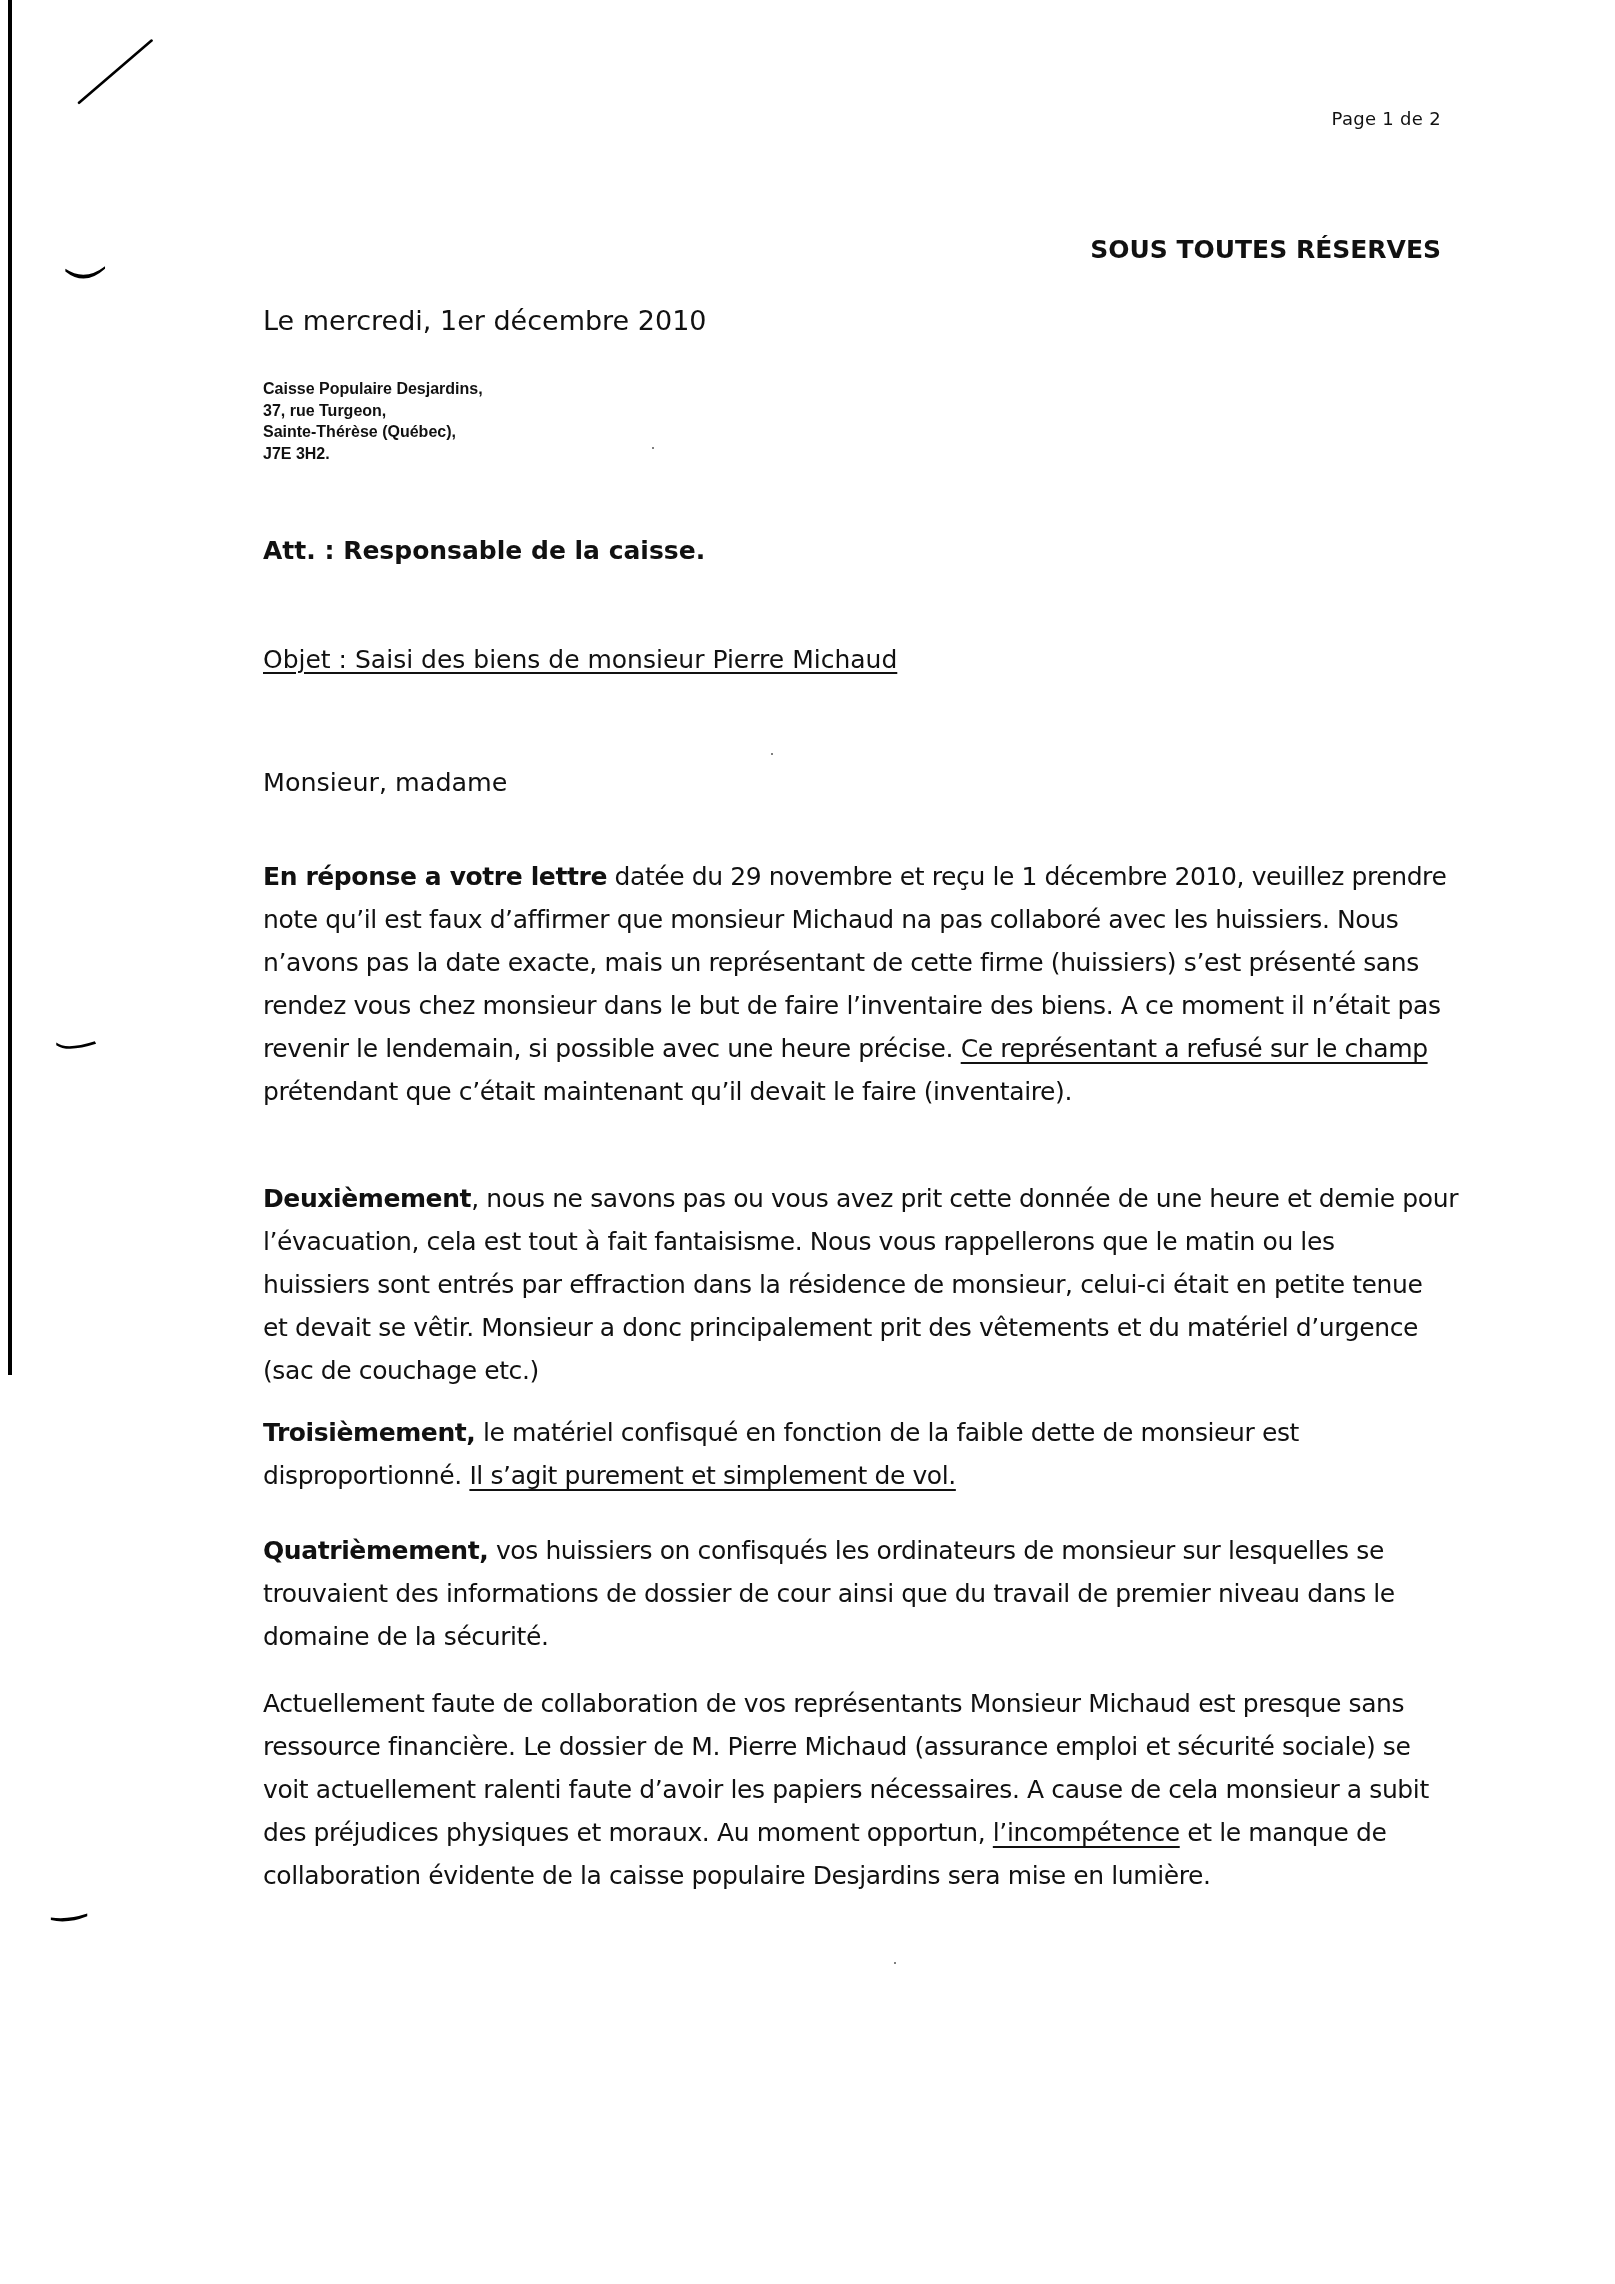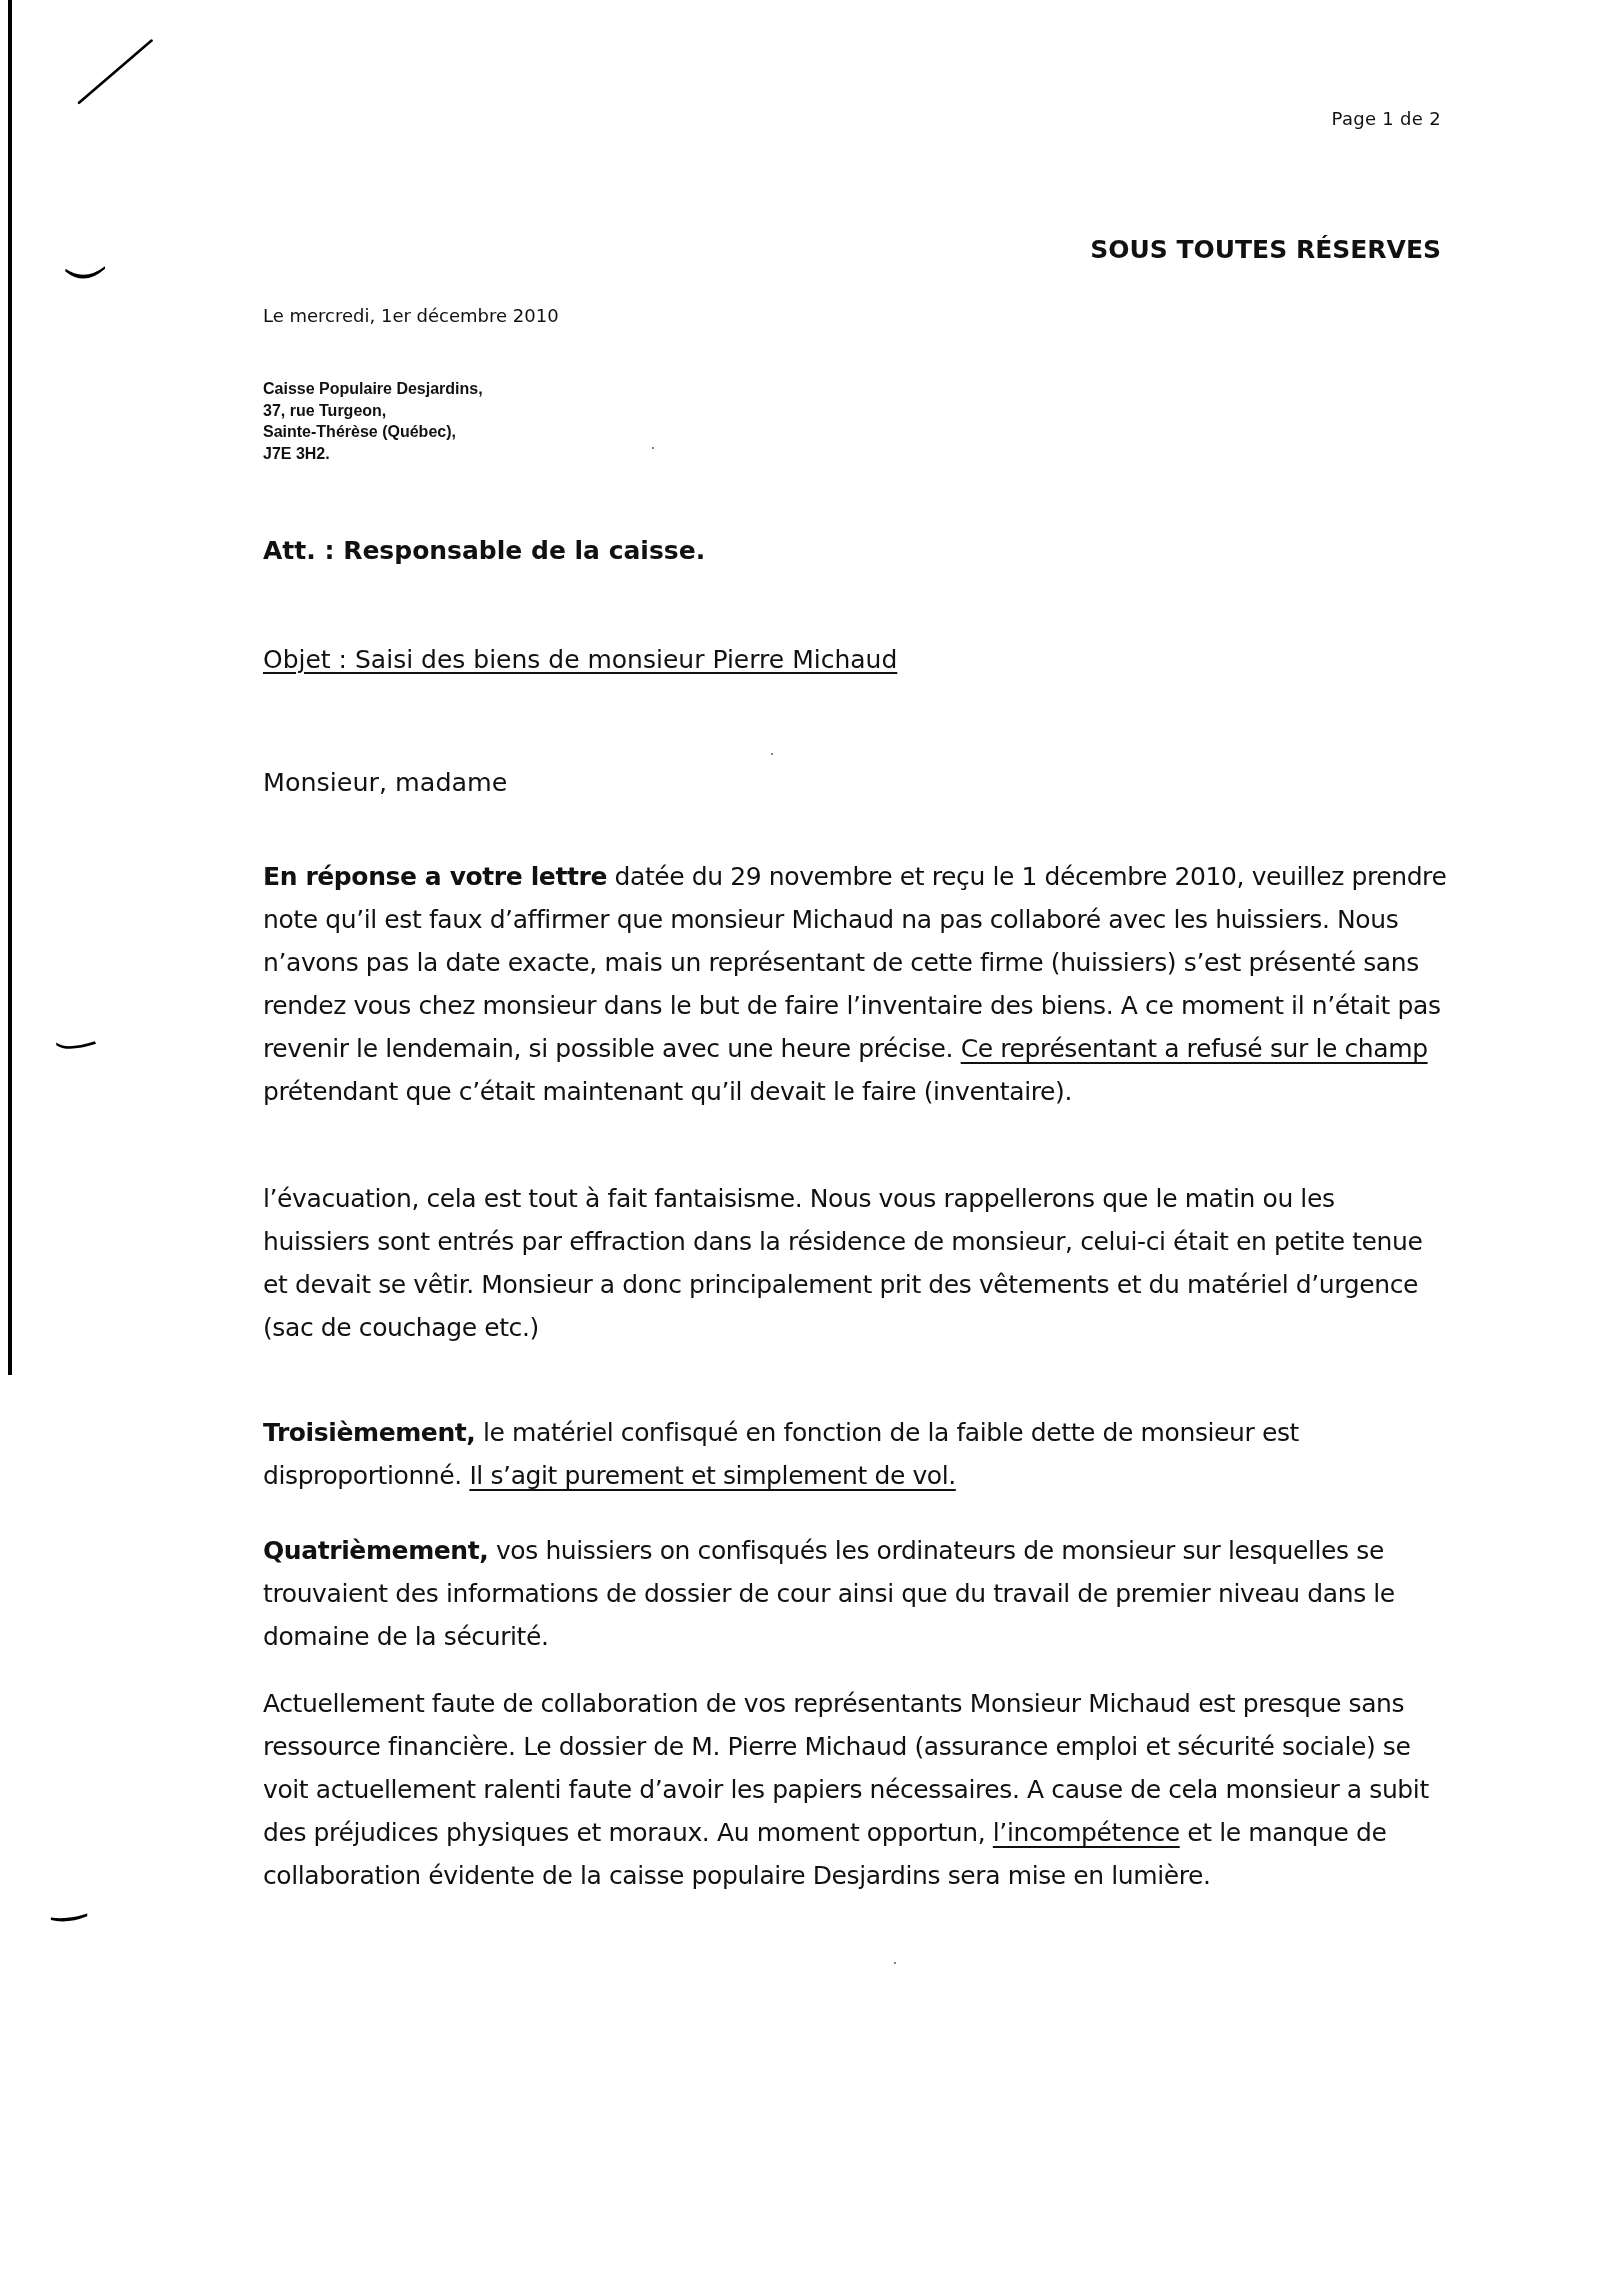--- a/index.html
+++ b/index.html
@@ -2,21 +2,21 @@
 <html style="font-size:10.4px"><head>
 <meta charset="utf-8">
 <style>
   html, body { margin:0; padding:0; background:#ffffff; }
   body { width:1616px; height:2284px; position:relative; overflow:hidden; color:#111; font-family:"Liberation Sans", sans-serif; }
   .page { position:absolute; left:0; top:0; width:1616px; height:2060px; background:#fff; }
   .left-bar { position:absolute; left:7.8px; top:0; width:3.9px; height:1375px; background:#000; }
   .mark { position:absolute; }
   .header-page { position:absolute; right:175px; top:108px; font-size:18px; font-family:"DejaVu Sans", sans-serif; letter-spacing:0.3px; }
   .reserve { position:absolute; right:175px; top:235px; font-size:25px; font-weight:bold; font-family:"DejaVu Sans", sans-serif; }
-  .date { position:absolute; left:263px; top:305px; font-size:18px; font-family:"DejaVu Sans", sans-serif; }
+  .date { position:absolute; left:263px; top:305px; font-size:27px; font-family:"DejaVu Sans", sans-serif; }
   .address { position:absolute; left:263px; top:378px; font-size:16px; line-height:21.5px; font-family:"Liberation Sans", sans-serif;font-weight:bold; }
   .address div { white-space:nowrap; }
   .att { position:absolute; left:263px; top:536px; font-size:25px; font-weight:bold; font-family:"DejaVu Sans", sans-serif; }
   .objet { position:absolute; left:263px; top:645px; font-size:25px; font-weight:normal; text-decoration:underline; text-underline-offset:3.9px; text-decoration-thickness:2px; font-family:"DejaVu Sans", sans-serif; }
   .salut { position:absolute; left:263px; top:767px; font-size:25.4px; font-family:"DejaVu Sans", sans-serif; }
   .para { position:absolute; left:263px; width:1193px; font-size:25px; line-height:43px; font-family:"DejaVu Sans", sans-serif; letter-spacing:-0.4px; }
   .para .line { white-space:nowrap; display:block; }
   .b { font-weight:bold; }
   .u { text-decoration:underline; text-underline-offset:4.6px; text-decoration-thickness:2px; }
   .speck { position:absolute; width:2px; height:2px; background:#555; border-radius:50%; }
@@ -64,20 +64,21 @@
   <div class="para" style="top:855px">
     <span class="line"><span class="b">En réponse a votre lettre</span><span> datée du 29 novembre et reçu le 1 décembre 2010, veuillez prendre</span></span>
     <span class="line">note qu’il est faux d’affirmer que monsieur Michaud na pas collaboré avec les huissiers. Nous</span>
     <span class="line">n’avons pas la date exacte, mais un représentant de cette firme (huissiers) s’est présenté sans</span>
     <span class="line">rendez vous chez monsieur dans le but de faire l’inventaire des biens. A ce moment il n’était pas</span>
     <span class="line"><span>revenir le lendemain, si possible avec une heure précise. </span><span class="u">Ce représentant a refusé sur le champ</span></span>
     <span class="line">prétendant que c’était maintenant qu’il devait le faire (inventaire).</span>
   </div>
 
   <div class="para" style="top:1177px">
+    <span class="line"><span class="b">Deuxièmement</span><span>, nous ne savons pas ou vous avez prit cette donnée de une heure et demie pour</span></span>
     <span class="line">l’évacuation, cela est tout à fait fantaisisme. Nous vous rappellerons que le matin ou les</span>
     <span class="line">huissiers sont entrés par effraction dans la résidence de monsieur, celui-ci était en petite tenue</span>
     <span class="line">et devait se vêtir.  Monsieur a donc principalement prit des vêtements et du matériel d’urgence</span>
     <span class="line">(sac de couchage etc.)</span>
   </div>
 
   <div class="para" style="top:1411px">
     <span class="line"><span class="b">Troisièmement,</span><span>  le matériel confisqué en fonction de la faible dette de monsieur est</span></span>
     <span class="line"><span>disproportionné. </span><span class="u">Il s’agit purement et simplement de vol.</span></span>
   </div>

